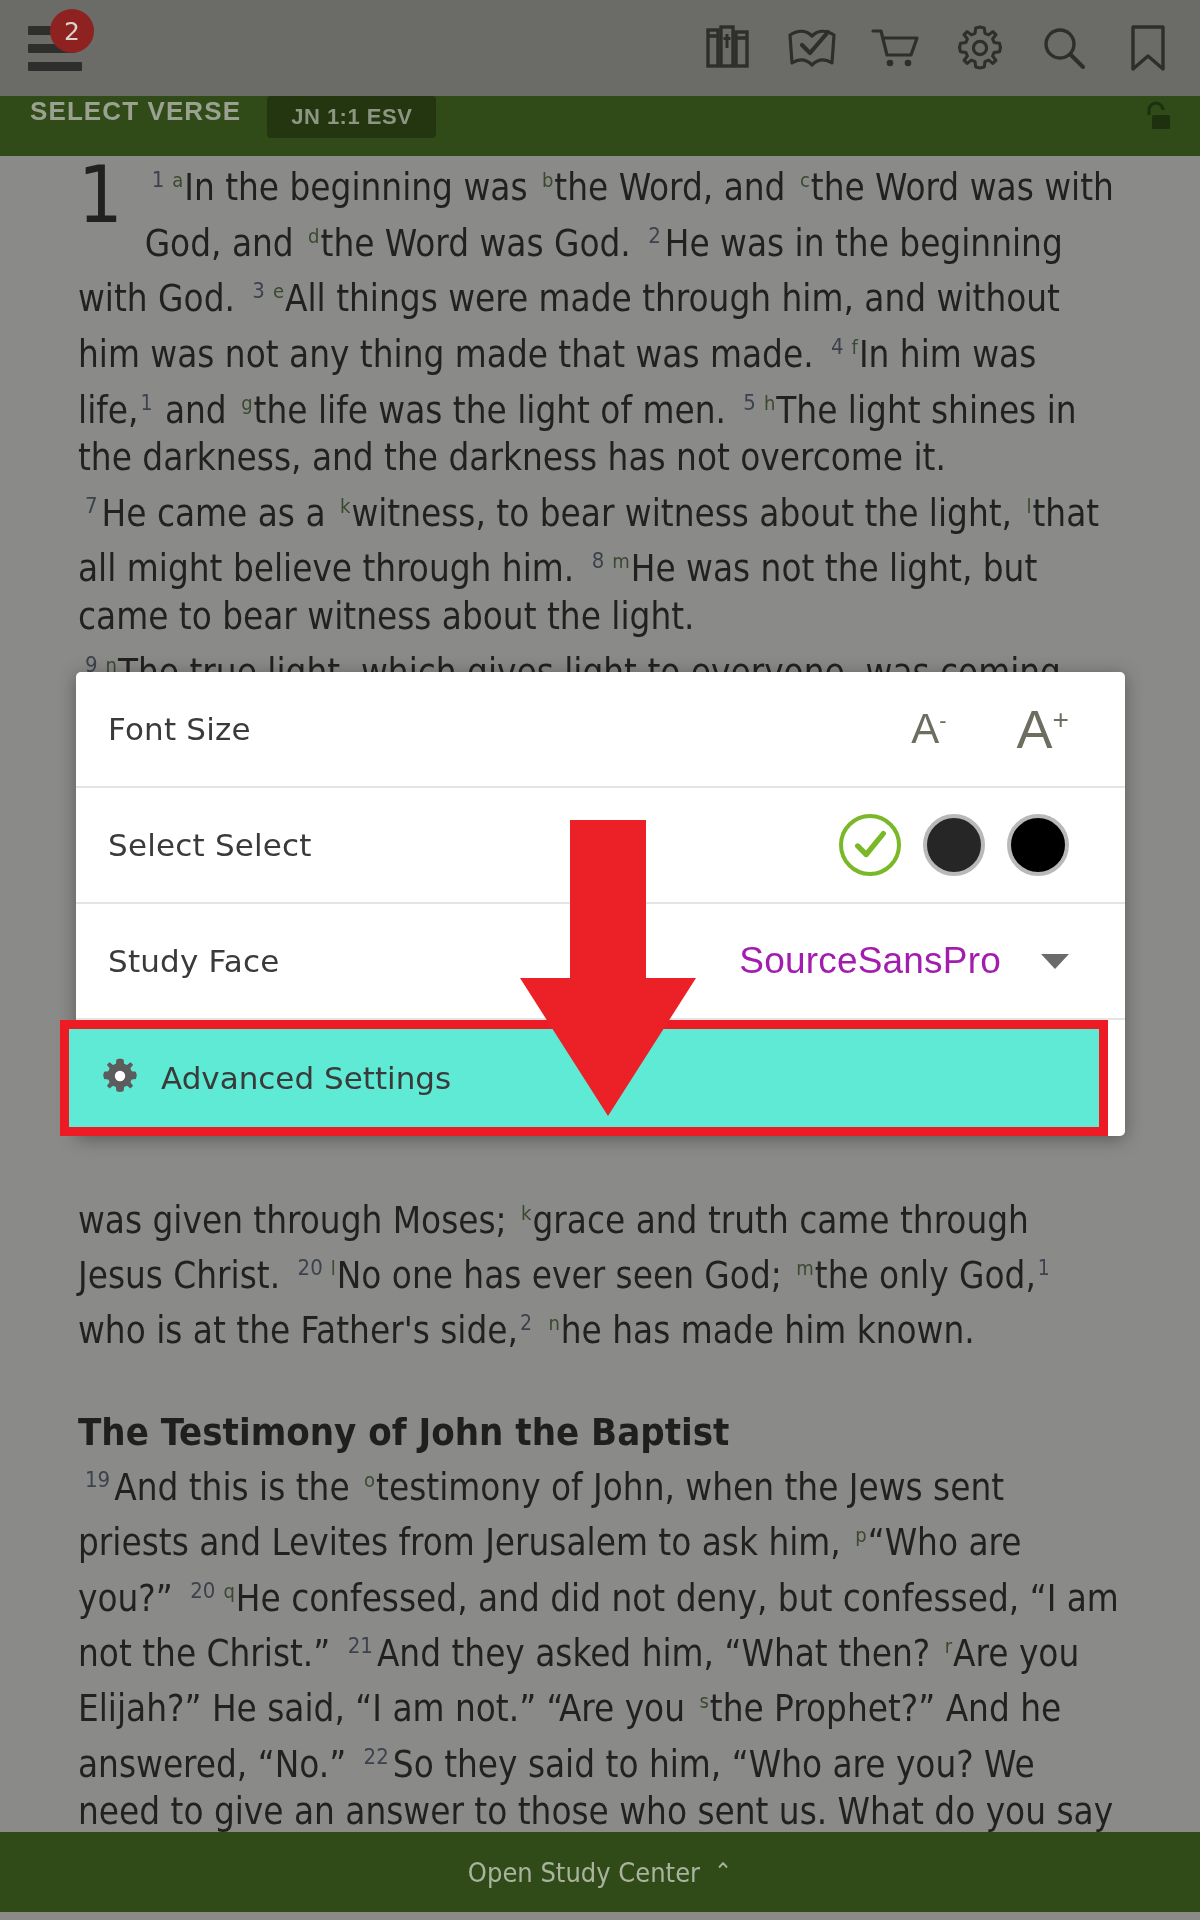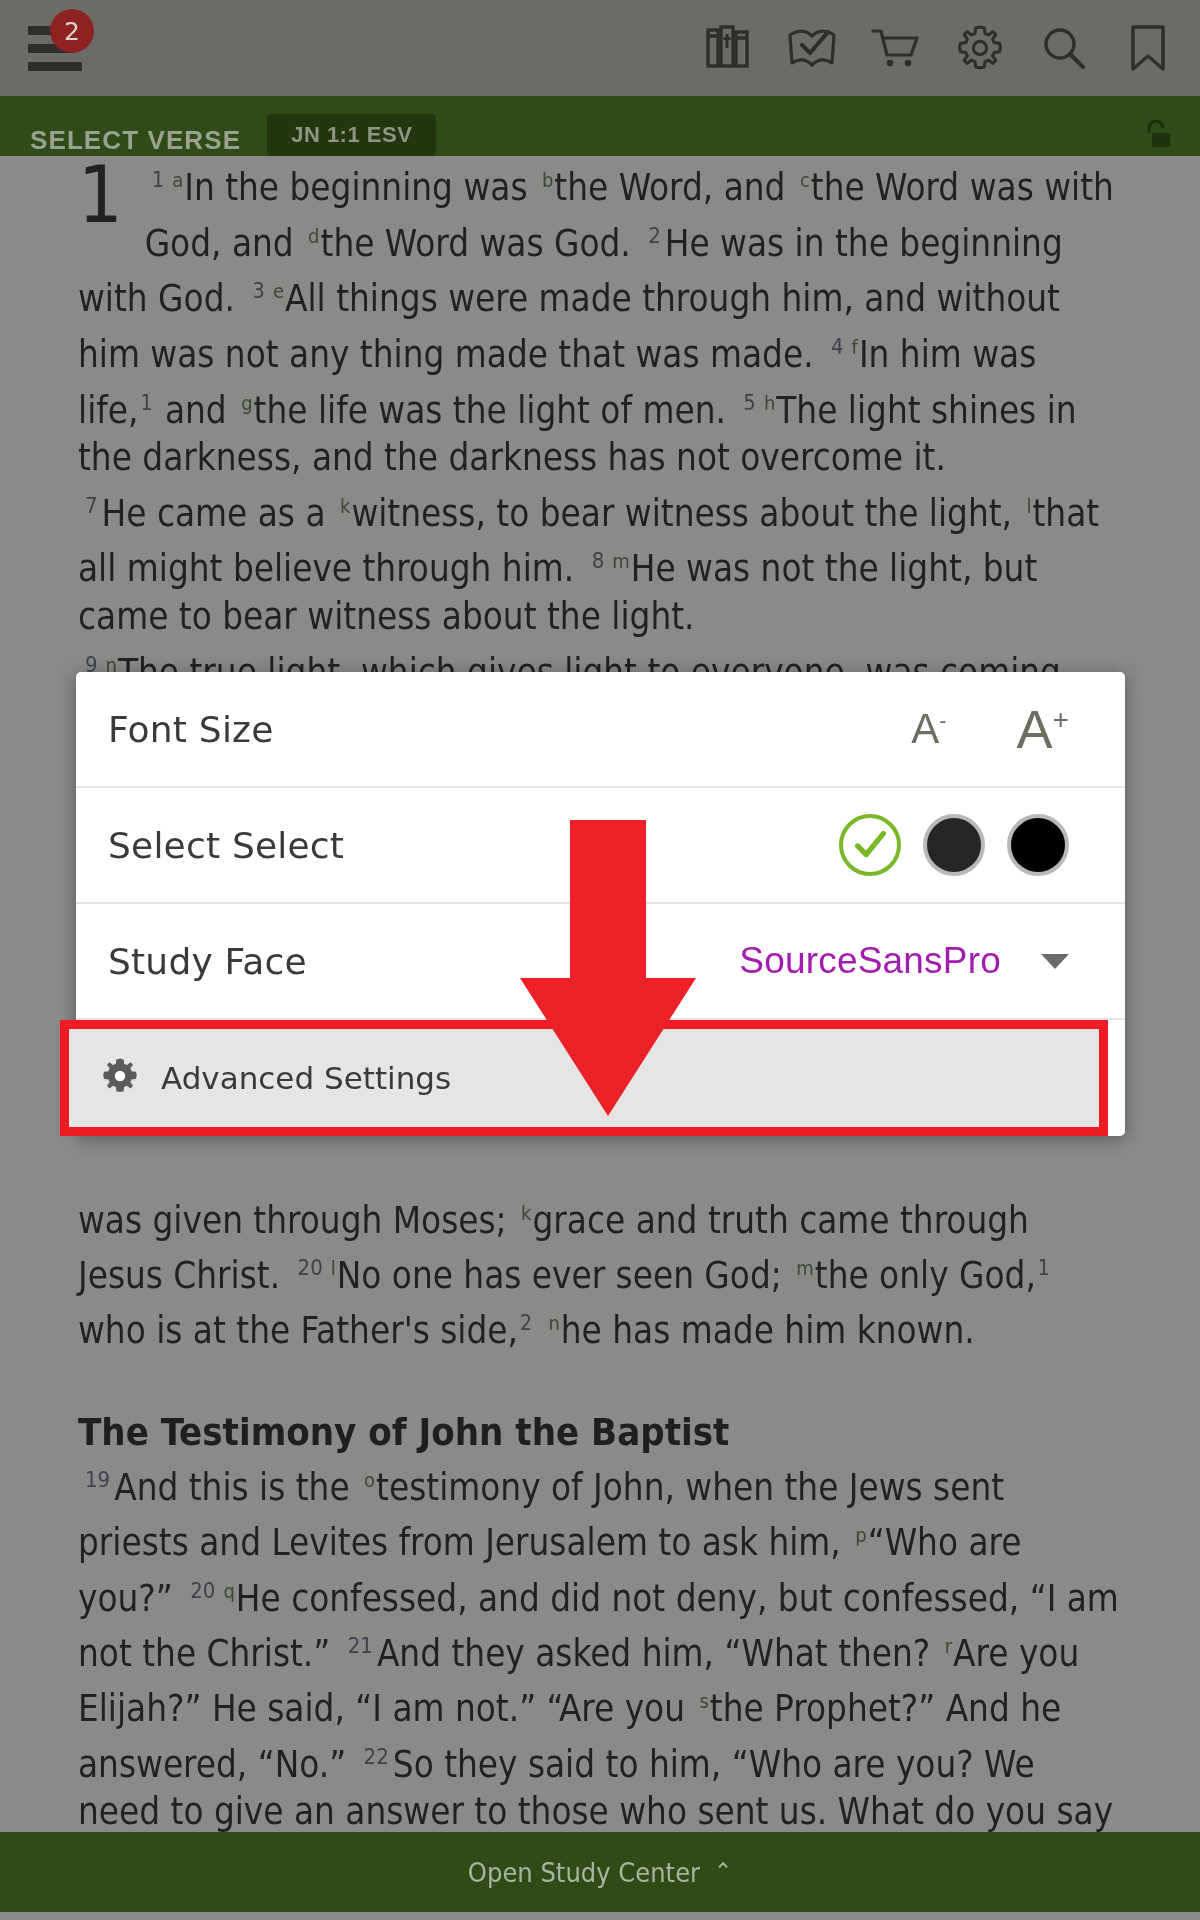--- a/index.html
+++ b/index.html
@@ -48,21 +48,21 @@
   .appbar-spacer { flex: 1; }
   .appbar-icons { display: flex; align-items: center; gap: 32px; }
   .ic { width: 52px; height: 52px; display:flex; align-items:center; justify-content:center; cursor:pointer; }
   .ic svg { display:block; }
 
   
   .versebar {
     position: absolute; left: 0; top: 96px;
     width: 1200px; height: 60px;
     background: #304b18;
-    display: flex; align-items: flex-end;
+    display: flex; align-items: flex-start;
     box-sizing: border-box;
     padding: 0 22px 0 30px;
   }
   .select-verse {
     color: #9aa190;
     font-size: 26px;
     font-weight: 700;
     letter-spacing: 1.1px;
     font-family: "Liberation Sans", sans-serif;
   }
@@ -151,21 +151,21 @@
   .row {
     display: flex; align-items: center;
     box-sizing: border-box;
     height: 116px;
     padding: 0 56px 0 32px;
     border-bottom: 2px solid #e4e4e4;
     position: relative;
   }
   .row:last-child { border-bottom: none; }
   .row-label {
-    font-size: 36px;
+    font-size: 31px;
     color: #3a3a3a;
     font-family: "DejaVu Sans", sans-serif;
     letter-spacing: 0.2px;
   }
   .row-spacer { flex: 1; }
 
   .fontsize-ctrls { display:flex; align-items:center; gap: 70px; }
   .az {
     color: #6e6e60;
     font-family: "Liberation Sans", sans-serif;
@@ -225,21 +225,21 @@
     width: 1048px;
     box-sizing: border-box;
     border: 9px solid #ed1c24;
     background: #ffffff;
   }
   .adv-row {
     display:flex; align-items:center;
     height: 98px;
     box-sizing: border-box;
     padding-left: 92px;
-    background:#e5e5e5;
+    background:#5eead4;
     cursor: pointer;
   }
   .adv-gear { position:absolute; left: 32px; top: 50%; transform: translateY(-50%); }
   .adv-label {
     font-size: 31px;
     color: #3a3a3a;
     font-family: "DejaVu Sans", sans-serif;
   }
 
   

